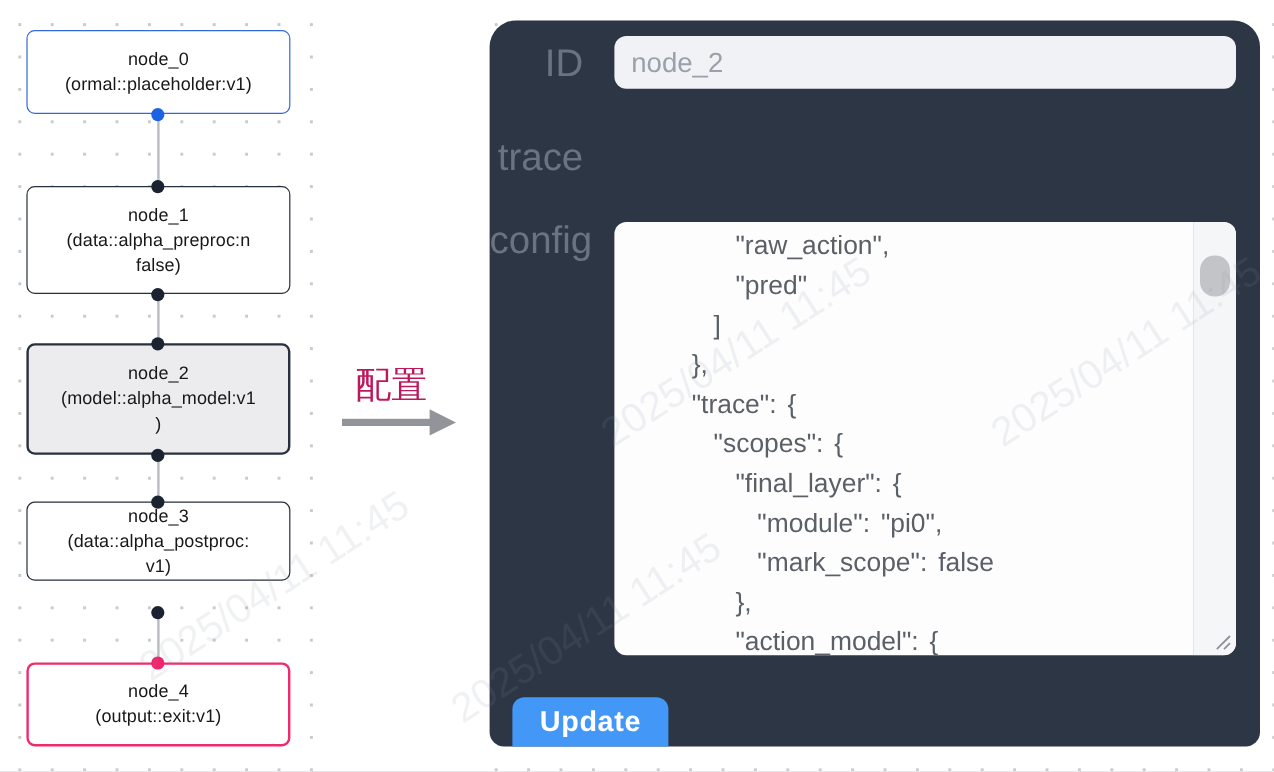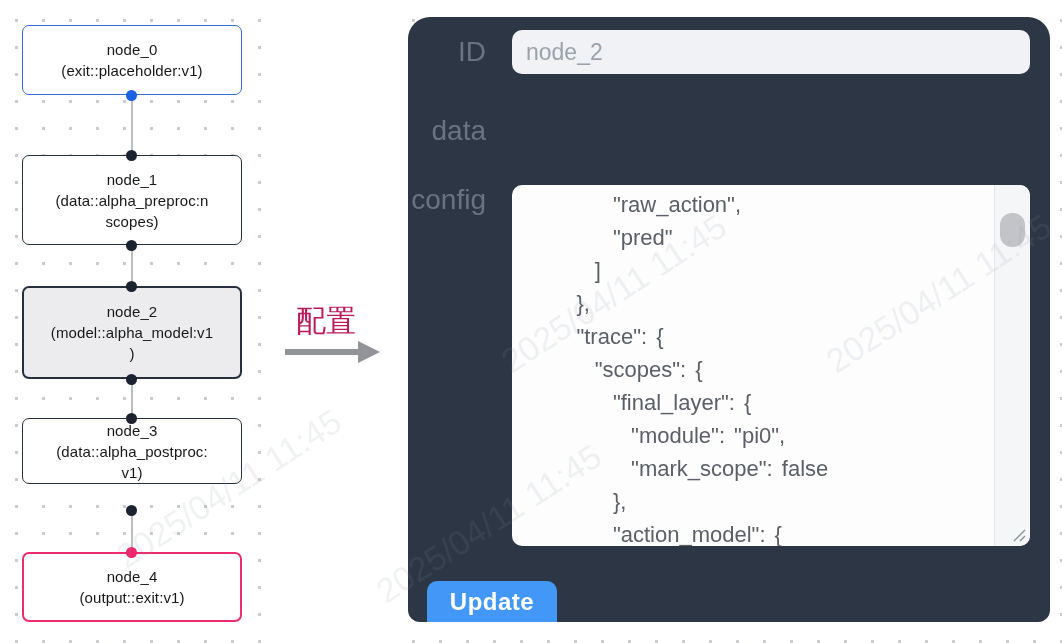--- a/index.html
+++ b/index.html
@@ -107,21 +107,21 @@
     background: #2d3645;
     border-radius: 22px 22px 12px 12px;
     z-index: 4;
   }
   .field-label {
     position: absolute;
     left: 0; width: 92px;
     padding-right: 14px;
     text-align: right;
     color: #6a7480;
-    font-size: 28px;
+    font-size: 32px;
   }
   .label-id   { top: 13px;  height: 44px; line-height: 44px; }
   .label-type { top: 92px;  height: 44px; line-height: 44px; }
   .label-config { top: 168px; height: 30px; line-height: 30px; }
 
   .text-input {
     position: absolute;
     left: 104px; width: 518px; height: 44px;
     background: #f0f2f5;
     border: none;
@@ -214,24 +214,24 @@
 <div class="page">
 
   <div class="dotgrid canvas-left">
 
     <div class="edge edge-0"></div>
     <div class="edge edge-1"></div>
     <div class="edge edge-2"></div>
     <div class="edge edge-3"></div>
 
     <div class="flow-node node-0">node_0
-(exit::placeholder:v1)</div>
+(ormal::placeholder:v1)</div>
     <div class="flow-node node-1">node_1
 (data::alpha_preproc:n
-scopes)</div>
+false)</div>
     <div class="flow-node node-2">node_2
 (model::alpha_model:v1
 )</div>
     <div class="flow-node node-3">node_3
 (data::alpha_postproc:
 v1)</div>
     <div class="flow-node node-4">node_4
 (output::exit:v1)</div>
 
     <div class="port port-blue" style="top:90px;"></div>
@@ -248,21 +248,21 @@
   <div class="arrow-line"></div>
   <div class="arrow-head"></div>
 
   <div class="dotgrid canvas-right"></div>
 
   <div class="config-panel">
 
     <div class="field-label label-id">ID</div>
     <input class="text-input input-id" type="text" value="node_2" style="">
 
-    <div class="field-label label-type">data</div>
+    <div class="field-label label-type">trace</div>
 
     <div class="field-label label-config">config</div>
 
     <div class="config-box">
       <div class="config-content">        "raw_action",
         "pred"
       ]
     },
     "trace": {
       "scopes": {

